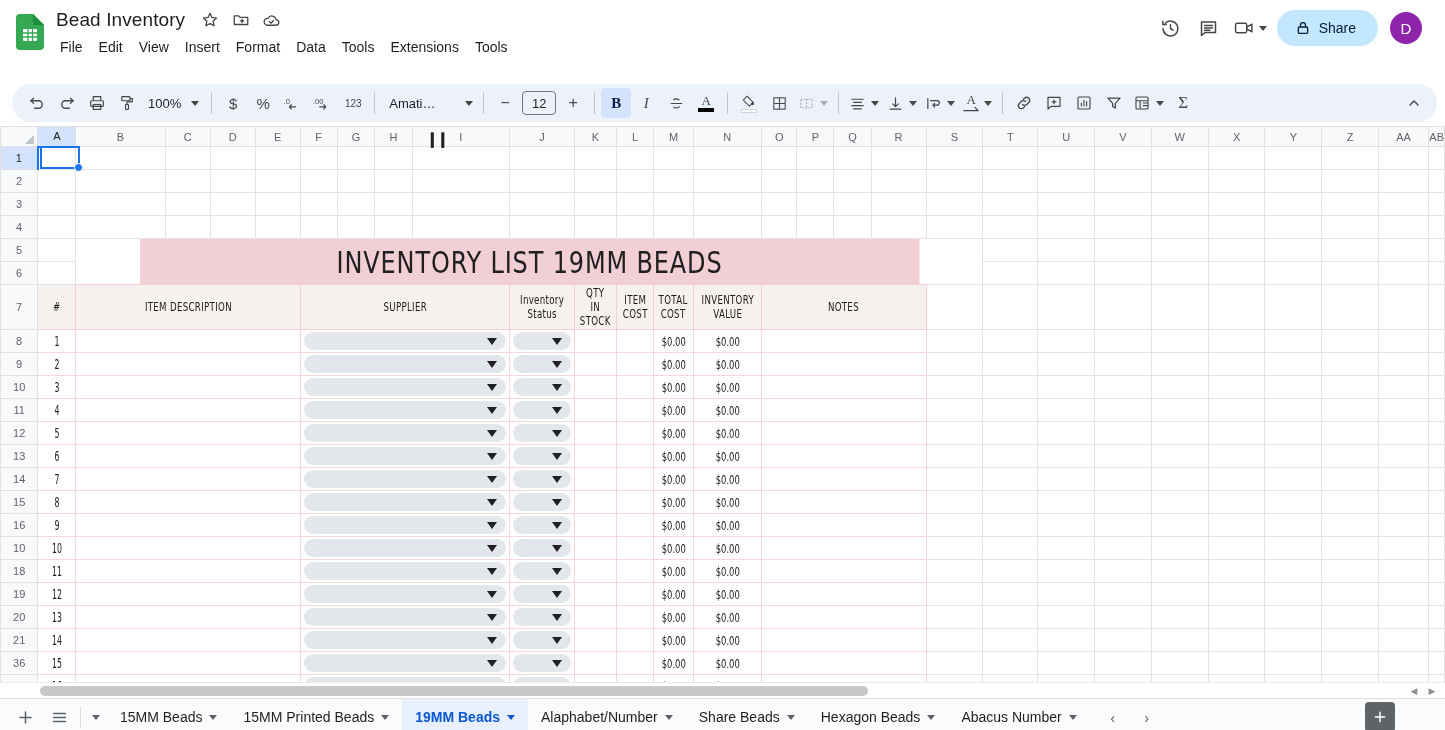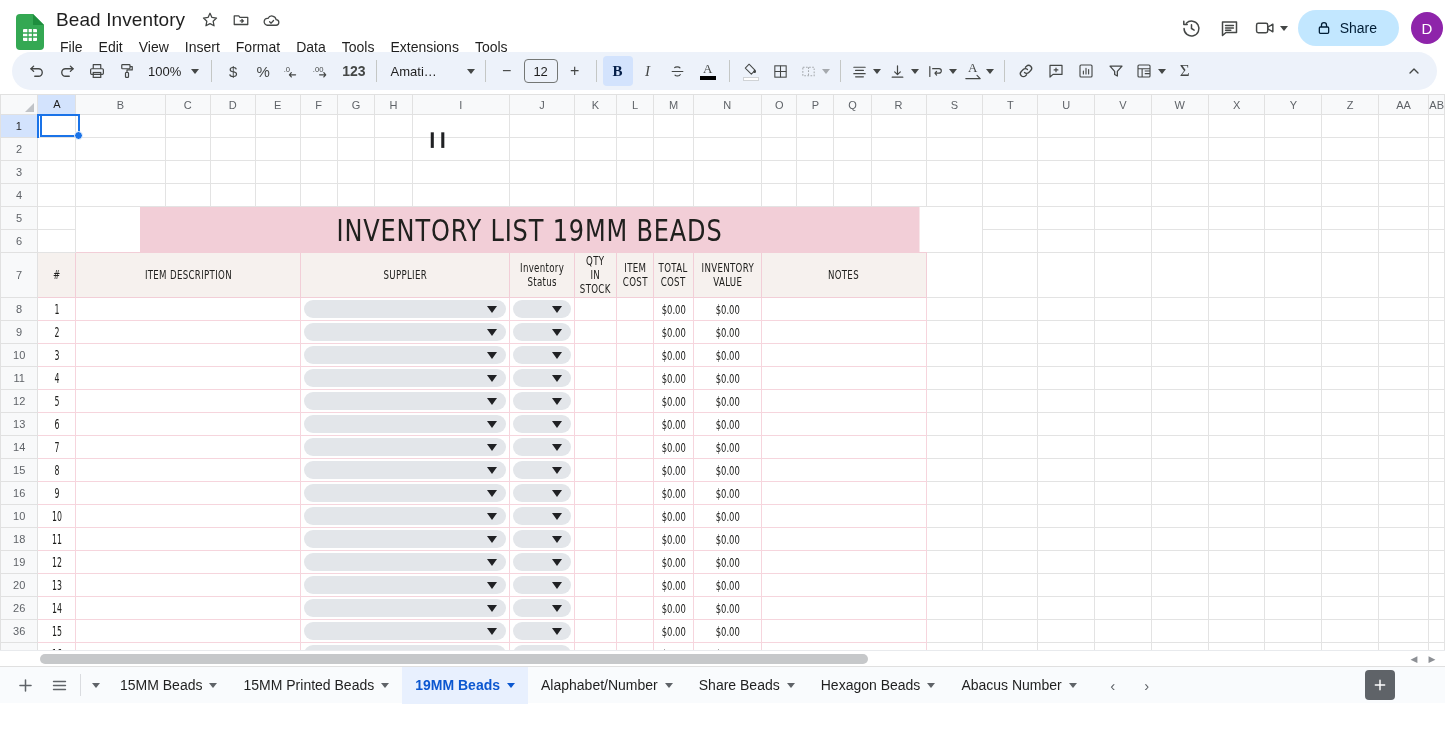--- a/index.html
+++ b/index.html
@@ -7,21 +7,21 @@
     margin: 0; padding: 0;
     width: 1445px; height: 730px;
     overflow: hidden;
     background: #ffffff;
     font-family: "Liberation Sans", sans-serif;
     -webkit-font-smoothing: antialiased;
   }
   .app { position: relative; width: 1445px; height: 730px; }
 
   
-  .topbar { height: 52px; display: flex; align-items: flex-start; padding: 4px 0 0 8px; background:#fff; }
+  .topbar { height: 52px; display: flex; align-items: flex-start; padding: 4px 21px 0 8px; background:#fff; }
   .doc-logo {
     width: 32px; height: 42px; margin: 4px 6px 0 6px; flex: 0 0 auto;
     display:flex; align-items:flex-end; justify-content:center;
   }
   .titlewrap { flex: 1 1 auto; min-width: 0; padding-top: 2px; }
   .title-row { display: flex; align-items: center; gap: 10px; height: 28px; }
   .doc-title {
     font-size: 19px; color: #1f1f1f; letter-spacing: .1px;
     padding: 1px 4px; border-radius: 3px; white-space: nowrap;
   }
@@ -44,21 +44,21 @@
     background: #c2e7ff; color: #001d35; border-radius: 18px;
     font-size: 14px; cursor: pointer; white-space: nowrap;
   }
   .avatar {
     width: 32px; height: 32px; border-radius: 50%; margin-left: 10px; margin-right: 2px;
     background: #8e24aa; color: #fff; font-size: 15px;
     display: flex; align-items: center; justify-content: center; cursor: pointer;
   }
 
   
-  .toolbar-wrap { padding: 0 8px 0 12px; height: 42px; }
+  .toolbar-wrap { padding: 0 8px 0 12px; height: 42px; margin-top: 32px; }
   .toolbar {
     height: 38px; background: #edf2fa; border-radius: 20px;
     display: flex; align-items: center; padding: 0 10px;
     gap: 0px; position: relative;
   }
   .tb {
     height: 30px; min-width: 30px; border-radius: 4px; color: #444746;
     display: flex; align-items: center; justify-content: center;
     font-size: 13px; cursor: pointer; padding: 0 4px; flex: 0 0 auto;
   }
@@ -322,21 +322,21 @@
           <text x="2" y="11" font-size="9" fill="#444746" stroke="none" font-family="Liberation Sans">.0</text>
           <path d="M16 14.5H9M11 12l-2.2 2.5L11 17" stroke-linecap="round" stroke-linejoin="round"></path>
         </svg>
       </div>
       <div class="tb">
         <svg width="22" height="18" viewBox="0 0 26 20" fill="none" stroke="#444746" stroke-width="1.5">
           <text x="1" y="11" font-size="9" fill="#444746" stroke="none" font-family="Liberation Sans">.00</text>
           <path d="M9 14.5h7M14 12l2.2 2.5L14 17" stroke-linecap="round" stroke-linejoin="round"></path>
         </svg>
       </div>
-      <div class="tb" style="font-size:14px;font-weight:bold;">123</div>
+      <div class="tb" style="font-size:10px;">123</div>
       <div class="tb-sep"></div>
       <div class="font-box">
         <span>Amati…</span>
         <span style="display:inline-block;width:0;height:0;border-left:4px solid transparent;border-right:4px solid transparent;border-top:5px solid #444746;"></span>
       </div>
       <div class="tb-sep"></div>
       <div class="fsize-box">
         <div class="tb" style="font-size:16px;">−</div>
         <input class="fsize-input" readonly="" value="12" style="">
         <div class="tb" style="font-size:16px;">+</div>
@@ -1071,21 +1071,21 @@
             <td class="cell"></td>
             <td class="cell"></td>
             <td class="cell"></td>
             <td class="cell"></td>
             <td class="cell"></td>
             <td class="cell"></td>
             <td class="cell"></td>
             <td class="cell"></td>
           </tr>
           <tr>
-            <td class="rowhead">26</td>
+            <td class="rowhead">21</td>
             <td class="data idx"><span>14</span></td>
             <td class="data" colspan="4"></td>
             <td class="data chipcell" colspan="4">
               <div class="chip">
                 <span class="caret"></span>
               </div>
             </td>
             <td class="data chipcell">
               <div class="chip">
                 <span class="caret"></span>

